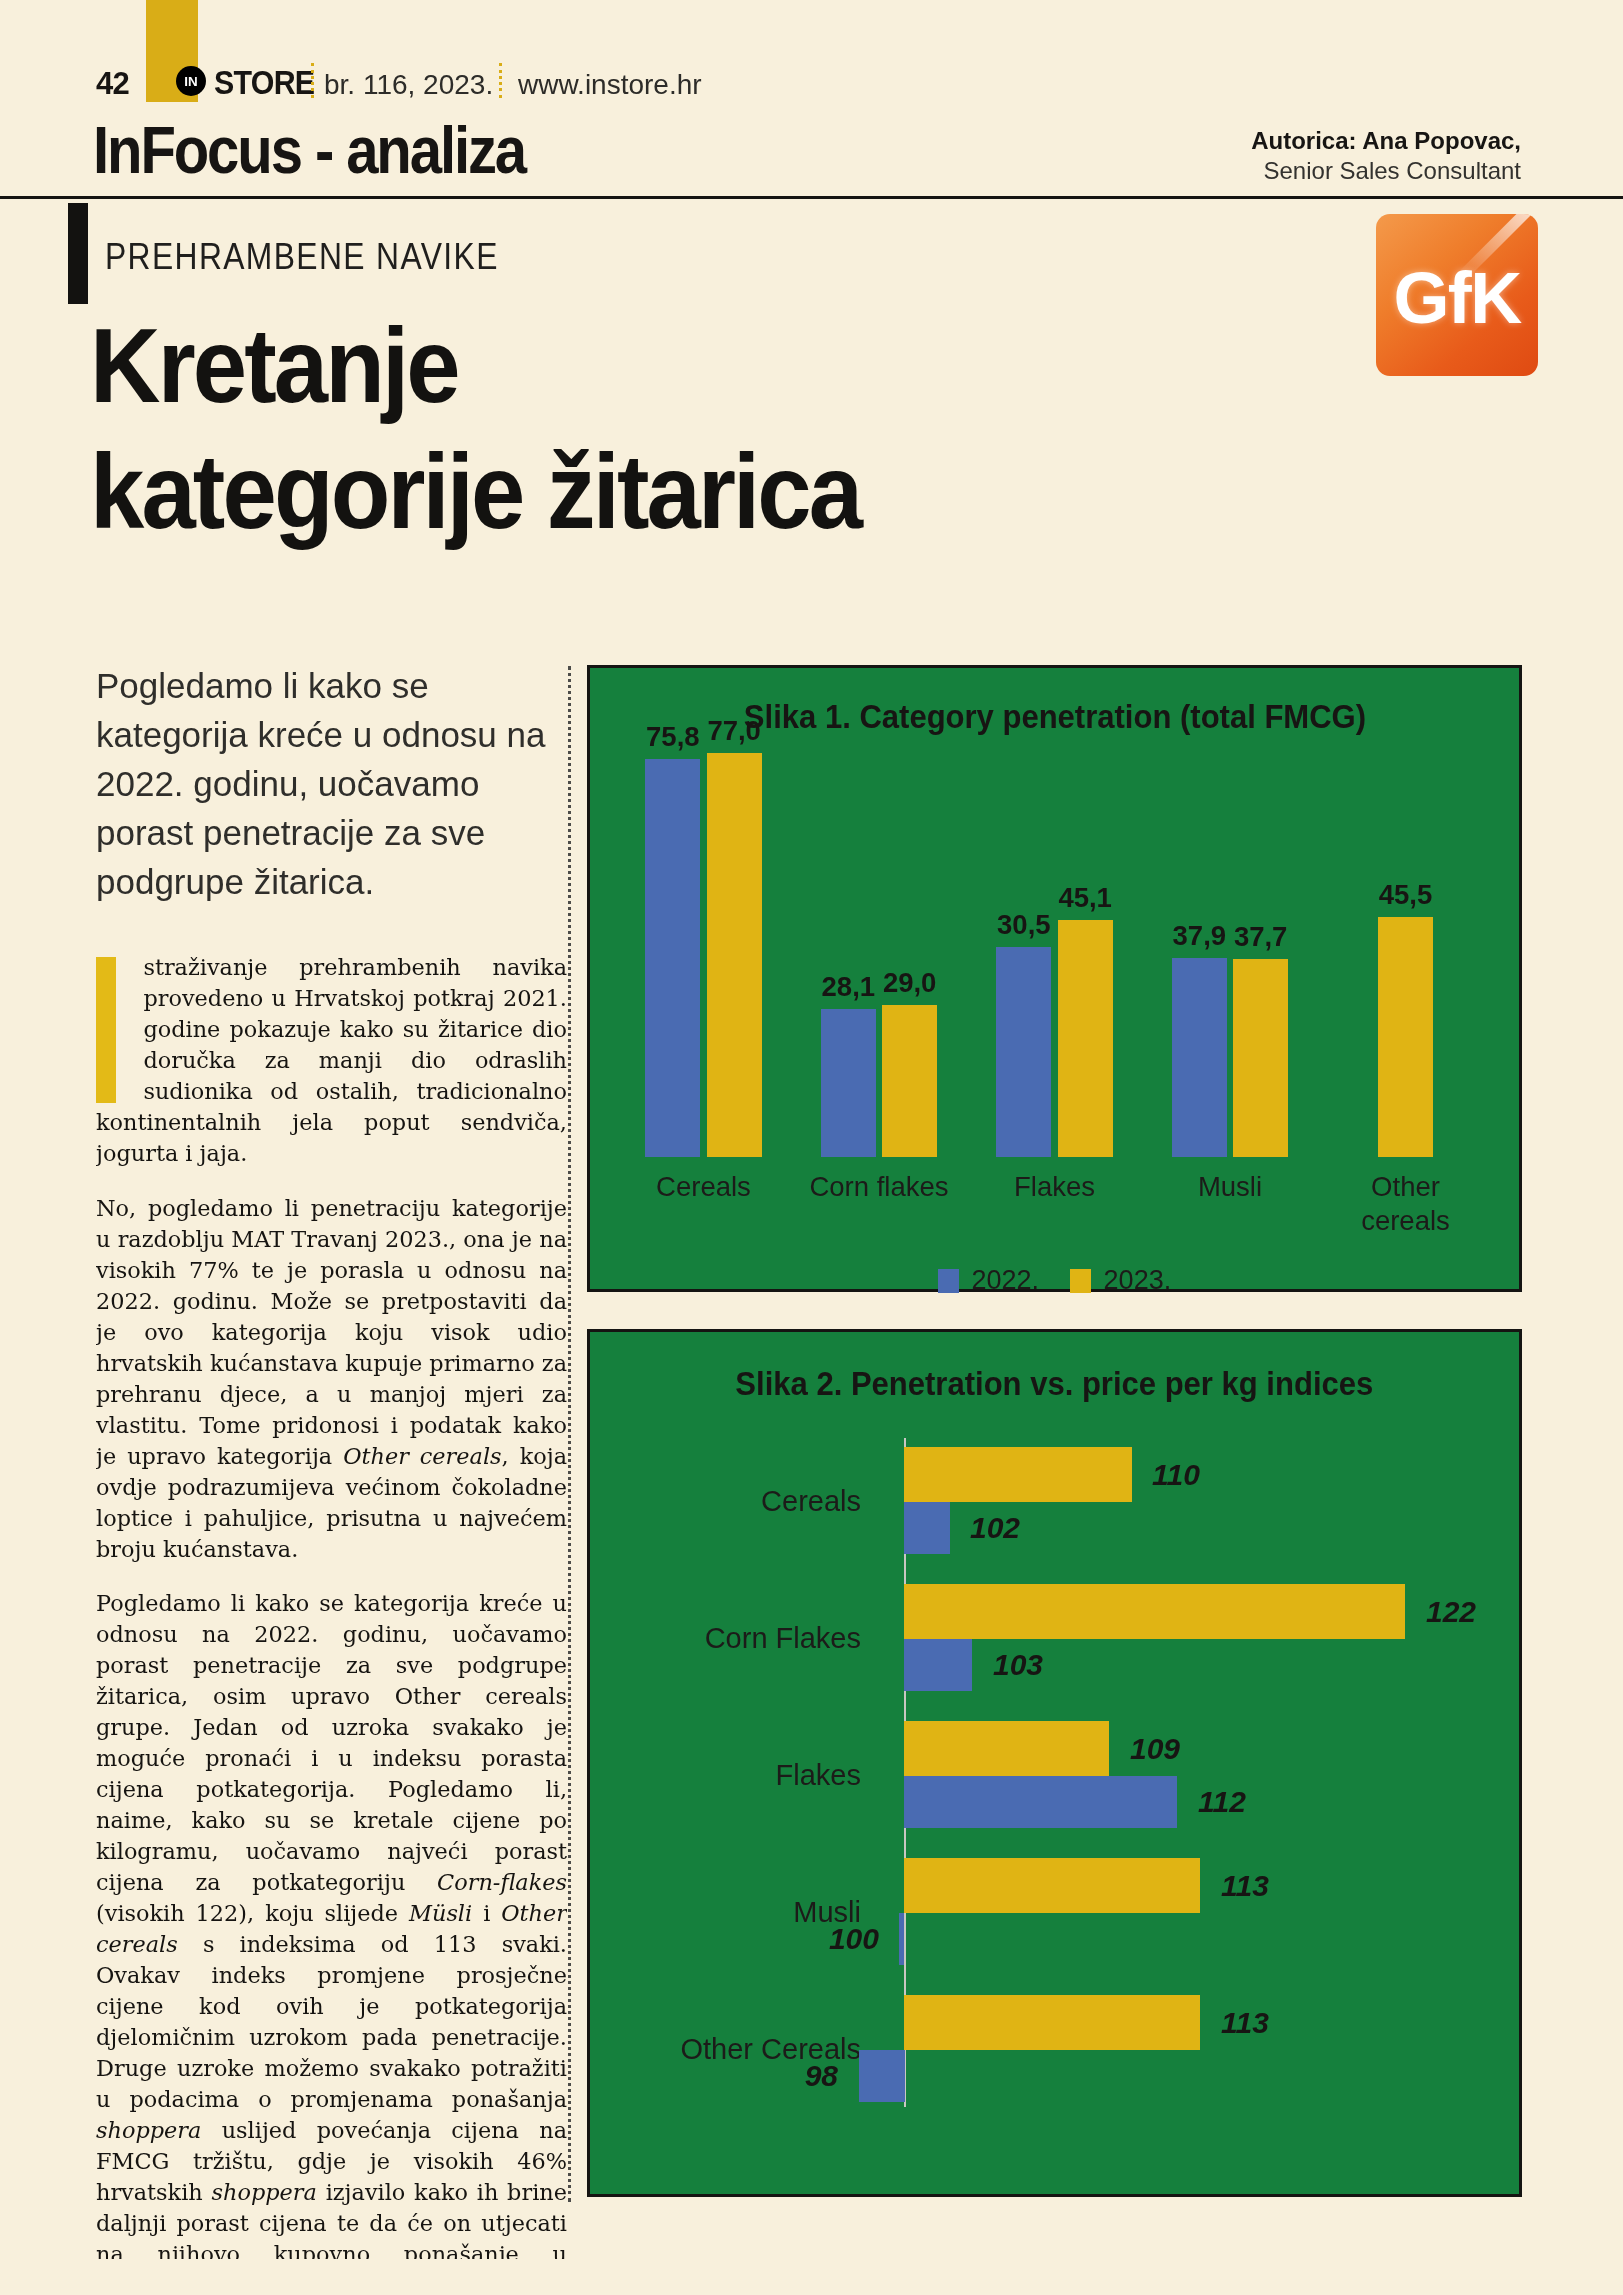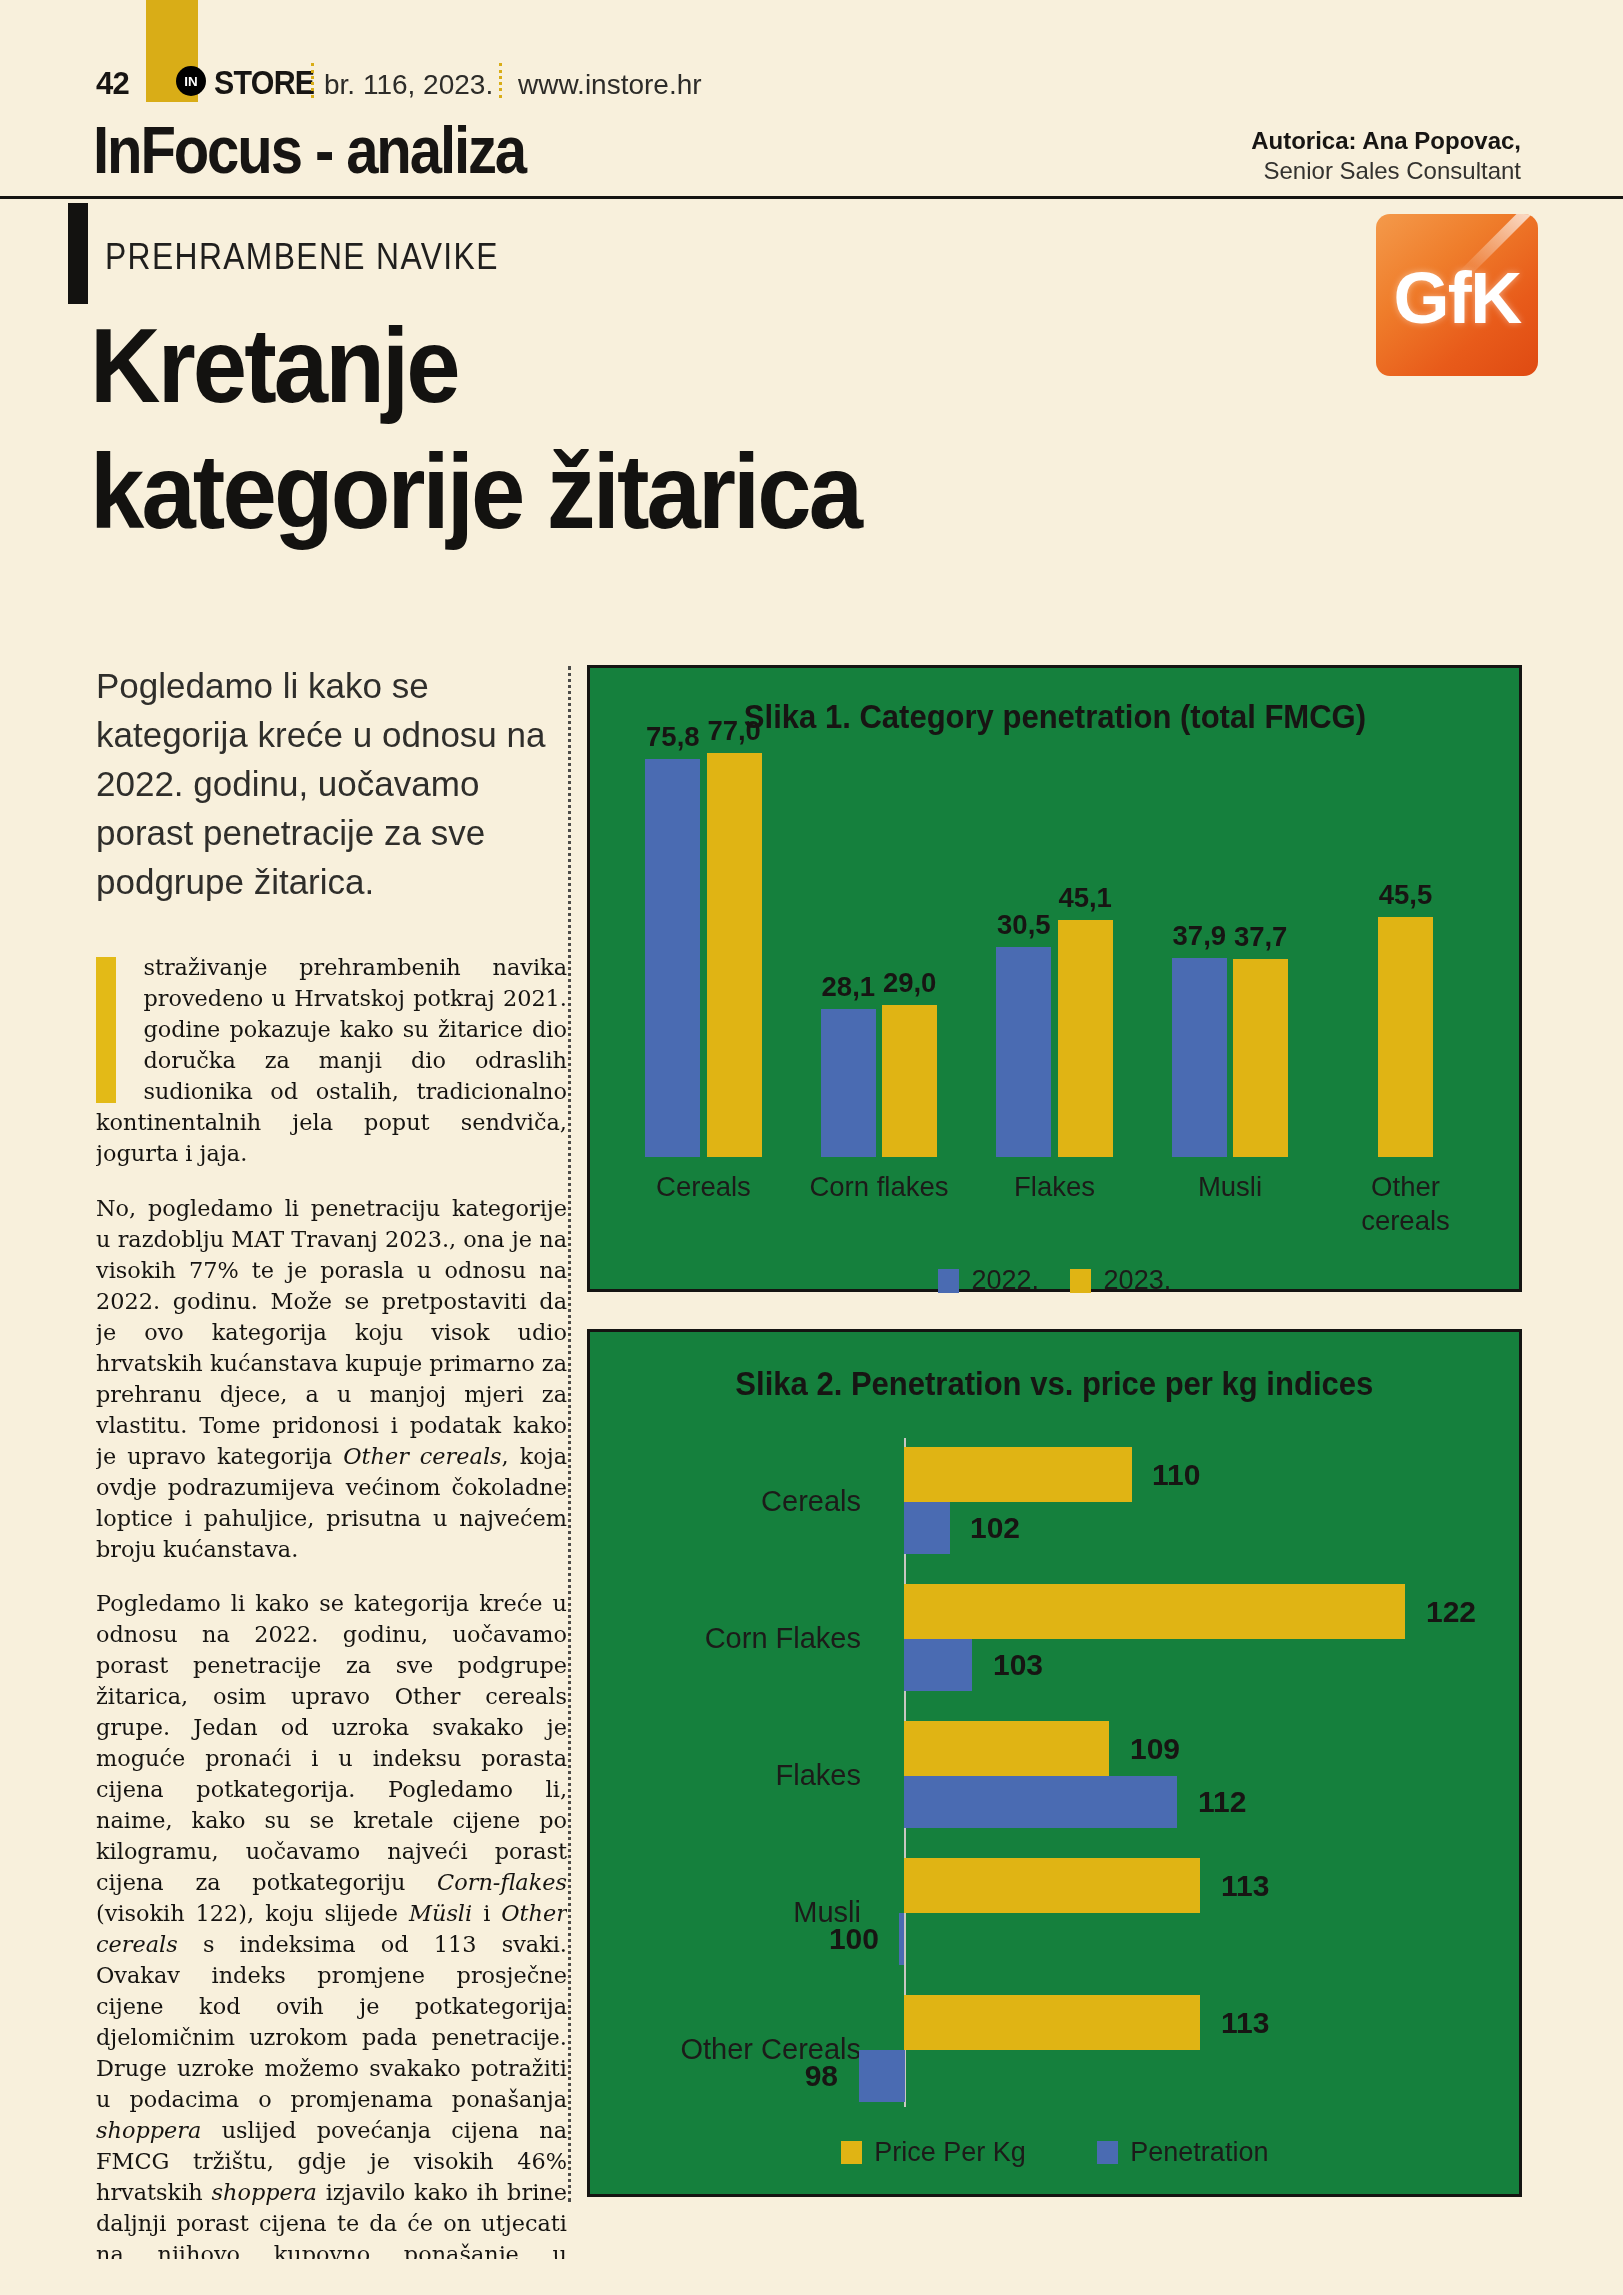--- a/index.html
+++ b/index.html
@@ -77,21 +77,21 @@
   .legend-item{display:flex;align-items:center;gap:12.6px;font-size:27px;color:#1c1b19;}
   .legend-swatch{width:21px;height:23.6px;display:inline-block;}
 
   
   .c2-rows{position:relative;margin-top:44px;}
   .c2-axis{position:absolute;left:314px;top:-9.4px;bottom:-4.7px;width:2.4px;background:#c9c7c2;}
   .c2-row{position:relative;height:107px;margin-bottom:30px;}
   .c2-rowlabel{position:absolute;left:0;top:50%;transform:translateY(-50%);width:271px;
     text-align:right;font-size:29px;color:#1c1b19;}
   .c2-bar{position:absolute;}
-  .c2-val{position:absolute;font-size:30px;font-weight:bold;white-space:nowrap;}
+  .c2-val{position:absolute;font-size:30px;font-weight:bold;white-space:nowrap;font-style:italic;}
   .c2-legend{margin-top:35px;display:flex;justify-content:center;gap:71px;align-items:center;}
 </style>
 </head>
 <body>
 
 <div id="page">
 
   <div class="pagenum">42</div>
   <div class="yellow-block"></div>
   <div class="in-circle">IN</div>
@@ -231,26 +231,16 @@
           <div class="c2-val" style="top: 81px; left: 289px; transform: translate(-100%, -50%);">100</div>
         </div>
         <div class="c2-row">
           <div class="c2-rowlabel">Other Cereals</div>
           <div class="c2-bar" style="left: 314px; top: 0px; width: 296px; height: 55px; background: rgb(224, 180, 20);"></div>
           <div class="c2-val" style="top: 27.5px; left: 631px; transform: translateY(-50%);">113</div>
           <div class="c2-bar" style="left: 269px; top: 55px; width: 46px; height: 52px; background: rgb(74, 107, 178);"></div>
           <div class="c2-val" style="top: 81px; left: 248px; transform: translate(-100%, -50%);">98</div>
         </div>
       </div>
-    <div class="c2-legend">
-      <div class="legend-item">
-        <span class="legend-swatch" style="background:#e0b414"></span>
-        <span>Price Per Kg</span>
-      </div>
-      <div class="legend-item">
-        <span class="legend-swatch" style="background:#4a6bb2"></span>
-        <span>Penetration</span>
-      </div>
-    </div>
   </div>
 
 </div>
 
 
 </body></html>

